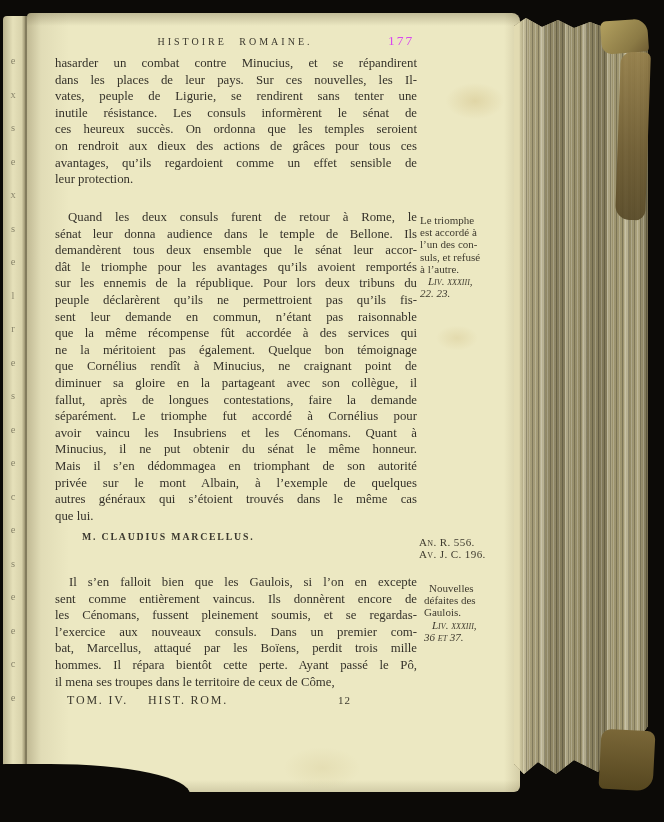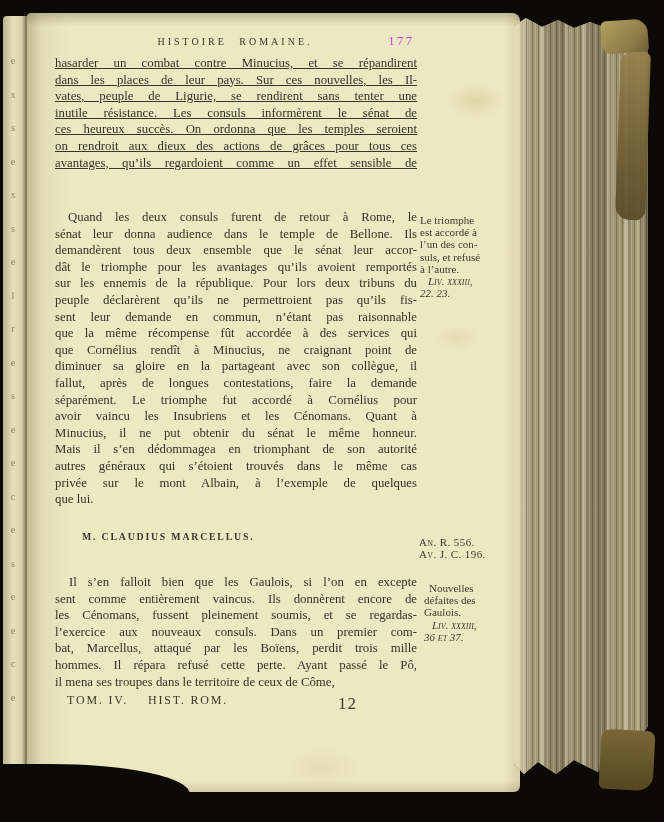--- a/index.html
+++ b/index.html
@@ -72,37 +72,37 @@
     left:55px;top:36px;width:360px;text-align:center;
     font-size:10px;letter-spacing:3px;word-spacing:7px;color:#3c392e;
   }
   .page-number{left:388px;top:33px;font-size:13.5px;letter-spacing:2px;color:#d946ef;}
   .textcol{left:55px;width:362px;}
   .bline{
     font-size:12.8px;line-height:16.6px;height:16.6px;
     text-align:justify;text-align-last:justify;color:#35322a;
   }
   .bline.last{text-align-last:left;}
-  .p1{top:55px;text-decoration:underline;} .p2{top:209px;} .p3{top:574px;}
+  .p1{top:55px;} .p2{top:209px;} .p3{top:574px;}
   .consul-heading{left:82px;top:527px;width:300px;}
   .hline{
     font-size:9.8px;line-height:20.5px;letter-spacing:1.8px;
     font-weight:bold;color:#3b382e;
   }
   .margin-note{position:absolute;font-size:11px;line-height:12.2px;color:#3f3b2f;}
   .margin-note .mline{min-height:12.2px;}
   .margin-note .cite{font-style:italic;font-variant:small-caps;}
   .margin-note .cite .mline:first-child{text-indent:8px;}
   .note-triumph{left:420px;top:214px;width:96px;}
   .note-year{left:419px;top:536px;width:96px;font-variant:small-caps;letter-spacing:.4px;}
   .note-defeats{left:424px;top:582px;width:90px;}
   .note-defeats .mline:first-child{text-indent:5px;}
   .page-footer{left:67px;top:693px;width:360px;font-size:12px;letter-spacing:1.8px;color:#3c392e;}
   .footer-volume{margin-right:20px;}
-  .signature-mark{left:338px;top:694px;font-size:17px;letter-spacing:1px;color:#3c392e;}
+  .signature-mark{left:338px;top:694px;font-size:11px;letter-spacing:1px;color:#3c392e;}
 </style>
 </head>
 <body>
 
 <div class="scene">
 
   <div class="left-sliver">
     <div class="frag-col">
         <div class="frag">e</div>
         <div class="frag">x</div>
@@ -139,54 +139,56 @@
   <div class="abs page-number">177</div>
 
   <div class="abs textcol p1">
       <div class="bline">hasarder un combat contre Minucius, et se répandirent</div>
       <div class="bline">dans les places de leur pays. Sur ces nouvelles, les Il-</div>
       <div class="bline">vates, peuple de Ligurie, se rendirent sans tenter une</div>
       <div class="bline">inutile résistance. Les consuls informèrent le sénat de</div>
       <div class="bline">ces heureux succès. On ordonna que les temples seroient</div>
       <div class="bline">on rendroit aux dieux des actions de grâces pour tous ces</div>
       <div class="bline">avantages, qu’ils regardoient comme un effet sensible de</div>
+      <div class="bline last">leur protection.</div>
     </div>
 
   <div class="abs textcol p2">
       <div class="bline" style="text-indent: 13px;">Quand les deux consuls furent de retour à Rome, le</div>
       <div class="bline">sénat leur donna audience dans le temple de Bellone. Ils</div>
       <div class="bline">demandèrent tous deux ensemble que le sénat leur accor-</div>
       <div class="bline">dât le triomphe pour les avantages qu’ils avoient remportés</div>
       <div class="bline">sur les ennemis de la république. Pour lors deux tribuns du</div>
       <div class="bline">peuple déclarèrent qu’ils ne permettroient pas qu’ils fis-</div>
       <div class="bline">sent leur demande en commun, n’étant pas raisonnable</div>
       <div class="bline">que la même récompense fût accordée à des services qui</div>
+      <div class="bline">ne la méritoient pas également. Quelque bon témoignage</div>
       <div class="bline">que Cornélius rendît à Minucius, ne craignant point de</div>
       <div class="bline">diminuer sa gloire en la partageant avec son collègue, il</div>
       <div class="bline">fallut, après de longues contestations, faire la demande</div>
       <div class="bline">séparément. Le triomphe fut accordé à Cornélius pour</div>
       <div class="bline">avoir vaincu les Insubriens et les Cénomans. Quant à</div>
       <div class="bline">Minucius, il ne put obtenir du sénat le même honneur.</div>
       <div class="bline">Mais il s’en dédommagea en triomphant de son autorité</div>
+      <div class="bline">privée sur le mont Albain, à l’exemple de quelques</div>
       <div class="bline">autres généraux qui s’étoient trouvés dans le même cas</div>
-      <div class="bline">privée sur le mont Albain, à l’exemple de quelques</div>
       <div class="bline last">que lui.</div>
     </div>
 
   <div class="abs consul-heading">
       <div class="hline">M. CLAUDIUS MARCELLUS.</div>
     </div>
 
   <div class="abs textcol p3">
       <div class="bline" style="text-indent: 14px;">Il s’en falloit bien que les Gaulois, si l’on en excepte</div>
       <div class="bline">sent comme entièrement vaincus. Ils donnèrent encore de</div>
       <div class="bline">les Cénomans, fussent pleinement soumis, et se regardas-</div>
       <div class="bline">l’exercice aux nouveaux consuls. Dans un premier com-</div>
       <div class="bline">bat, Marcellus, attaqué par les Boïens, perdit trois mille</div>
-      <div class="bline">hommes. Il répara refusé cette perte. Ayant passé le Pô,</div>
+      <div class="bline">hommes. Il répara bientôt cette perte. Ayant passé le Pô,</div>
       <div class="bline last">il mena ses troupes dans le territoire de ceux de Côme,</div>
     </div>
 
   <div class="margin-note note-triumph">
     <div>
         <div class="mline">Le triomphe</div>
         <div class="mline">est accordé à</div>
         <div class="mline">l’un des con-</div>
         <div class="mline">suls, et refusé</div>
         <div class="mline">à l’autre.</div>

